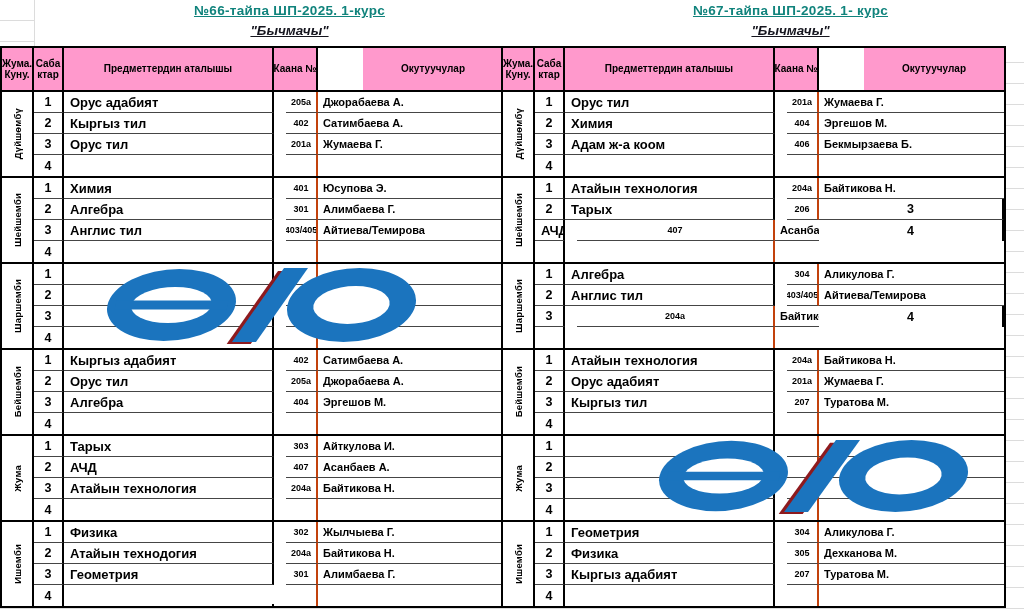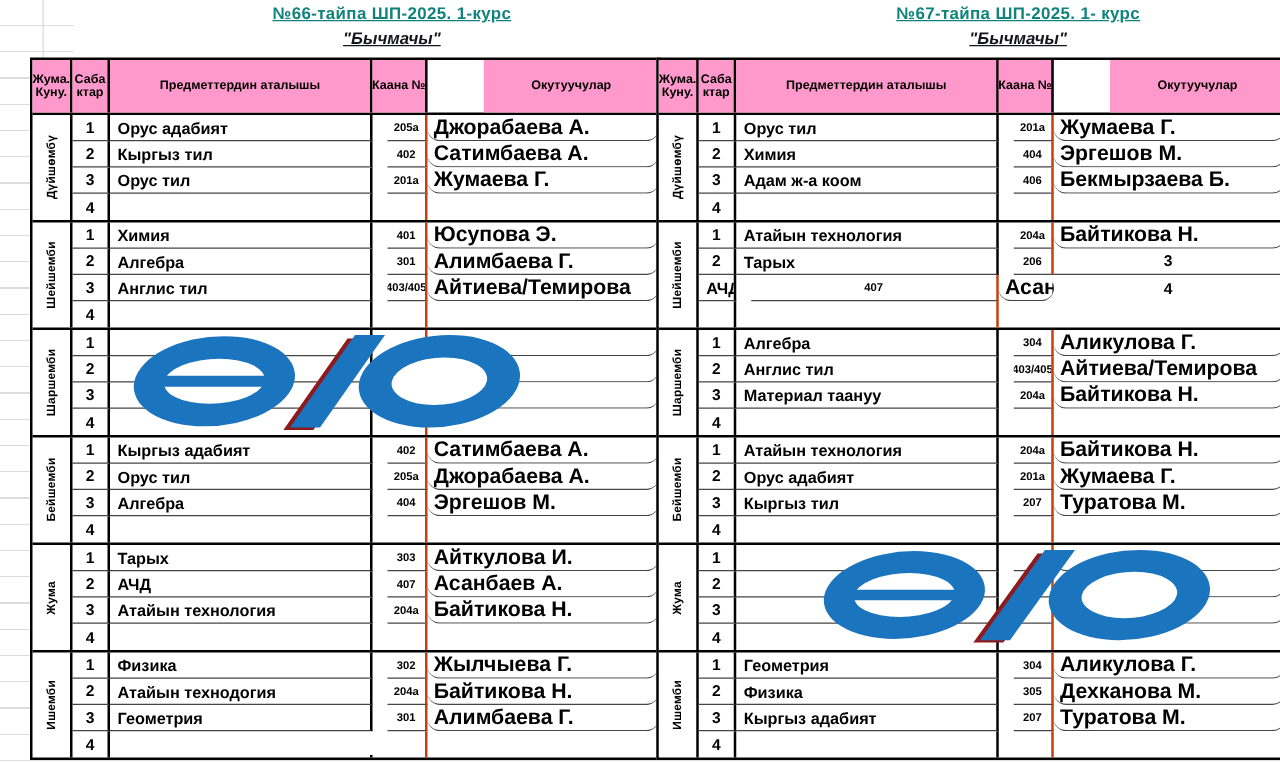--- a/index.html
+++ b/index.html
@@ -7,21 +7,21 @@
     width:1024px;height:610px;
     font-family:"Liberation Sans", sans-serif;
     background-color:#ffffff;
   }
   .page{
     position:relative;width:1024px;height:610px;overflow:hidden;
     background-color:#fff;
     background-image:repeating-linear-gradient(to bottom, transparent 0 20px, var(--grid-line,#dcdcdc) 20px 21px);
   }
   .vline{position:absolute;top:0;height:46px;width:1px;background:var(--grid-line,#dcdcdc);}
-  .sheet{position:absolute;top:0;width:544px;padding-left:24px;}
+  .sheet{position:absolute;top:0;width:544px;}
   .sheet-title{
     height:22px;line-height:22px;margin-left:35px;background:#fff;
     text-align:center;font-size:13.5px;font-weight:bold;color:var(--teal,#10837C);
   }
   .sheet-title span{text-decoration:underline;letter-spacing:.3px;}
   .sheet-subtitle{
     height:20px;line-height:18px;margin-left:35px;background:#fff;
     text-align:center;font-size:13.5px;font-weight:bold;font-style:italic;color:#15151e;
   }
   .sheet-subtitle span{text-decoration:underline;}
@@ -57,21 +57,21 @@
     justify-content:center;
   }
   .cell.day span{
     writing-mode:vertical-rl;transform:rotate(180deg);
     font-size:9.5px;font-weight:bold;letter-spacing:.2px;
   }
   .cell.lesson{justify-content:center;font-size:12.5px;border-right:2px solid #000;}
   .cell.subject{padding-left:6px;font-size:13px;border-right:2px solid #000;}
   .cell.subject.dashes{justify-content:center;padding-left:0;color:#8c8c8c;font-size:11px;margin-top:19px;}
   .cell.room{justify-content:center;font-size:9px;border-right:2px solid #c2410c;margin-left:12px;}
-  .cell.teacher{padding-left:5px;font-size:17px;border-radius:10px;}
+  .cell.teacher{padding-left:5px;font-size:11px;}
   .watermark{position:absolute;z-index:3;}
   .wm-blue{fill:var(--watermark-blue,#1B74BE);}
   .wm-maroon{fill:var(--watermark-maroon,#8E1A1E);}
 </style>
 </head>
 <body>
 
 <div class="page">
 
   <div class="vline" style="left:34px"></div>
@@ -288,21 +288,20 @@
             </div>
             <div class="cell lesson rline">1</div>
             <div class="cell subject rline">Алгебра</div>
             <div class="cell room rline">304</div>
             <div class="cell teacher rline">Аликулова Г.</div>
             <div class="cell lesson rline">2</div>
             <div class="cell subject rline">Англис тил</div>
             <div class="cell room rline">403/405</div>
             <div class="cell teacher rline">Айтиева/Темирова</div>
             <div class="cell lesson rline">3</div>
-            <div class="cell subject rline">Материал таануу</div>
             <div class="cell room rline">204а</div>
             <div class="cell teacher rline">Байтикова Н.</div>
             <div class="cell lesson">4</div>
             <div class="cell subject"></div>
             <div class="cell room"></div>
             <div class="cell teacher"></div>
           </div>
           <div class="block">
             <div class="cell day">
               <span>Бейшемби</span>

